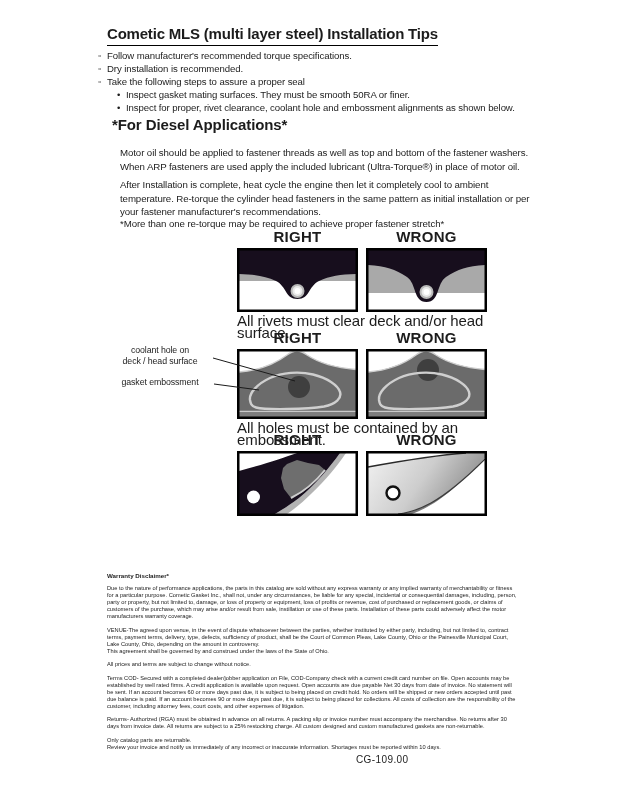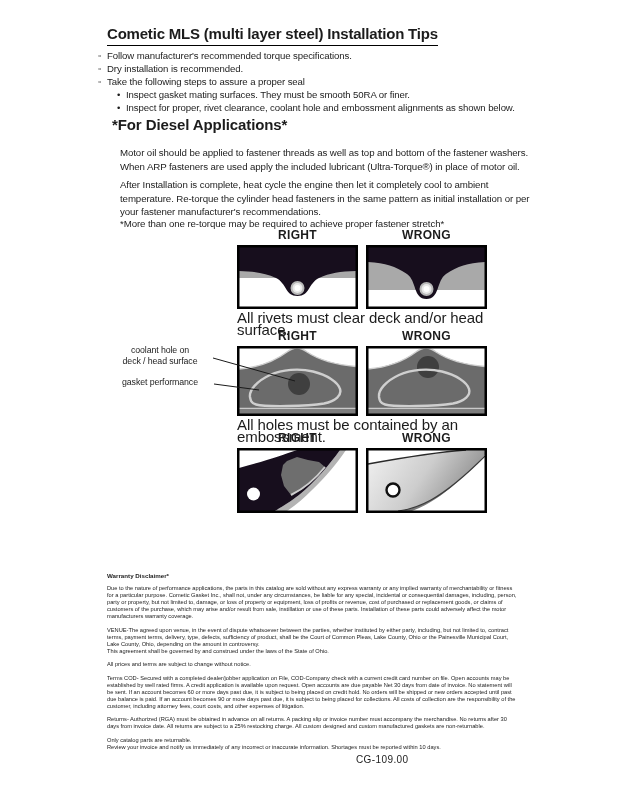--- a/index.html
+++ b/index.html
@@ -17,21 +17,21 @@
   .diesel{position:absolute;left:112px;top:116px;margin:0;font-size:15px;font-weight:bold;letter-spacing:-0.1px;}
   .para{position:absolute;left:108px;margin:12px;width:414px;font-size:9.7px;line-height:13.5px;letter-spacing:-0.1px;}
   .p1{top:134px;}
   .p2{top:166px;}
   .note{top:205px;}
 
   .dg{position:absolute;left:237px;width:250px;}
   #pair1{top:228px;}
   #pair2{top:329px;}
   #pair3{top:431px;}
-  .dg-labels{display:flex;gap:8px;font-weight:bold;font-size:12px;letter-spacing:0.3px;margin-bottom:3px;}
+  .dg-labels{display:flex;gap:8px;font-weight:bold;font-size:15px;letter-spacing:0.3px;margin-bottom:3px;}
   .dg-labels span{width:121px;text-align:center;}
   .dg-boxes{display:flex;gap:8px;}
   .dg-boxes svg{display:block;}
   .dg-caption{font-size:15px;line-height:12px;margin-top:3px;white-space:pre-line;letter-spacing:-0.1px;}
 
   .callout{position:absolute;left:108px;width:104px;text-align:center;font-size:8.8px;
            line-height:10.5px;white-space:pre-line;letter-spacing:-0.1px;}
   #callout-coolant{top:345px;}
   #callout-embossment{top:377px;}
   #leader-svg{position:absolute;left:210px;top:350px;pointer-events:none;z-index:5;}
@@ -102,21 +102,21 @@
         <circle cx="60.5" cy="44" r="5" fill="#e8e8e8"></circle>
         <circle cx="60.5" cy="44" r="3" fill="#ffffff"></circle>
         <rect x="1.25" y="1.25" width="118.5" height="61.5" fill="none" stroke="#000" stroke-width="2.5"></rect>
       </svg>
     </div>
     <div class="dg-caption">All rivets must clear deck and/or head surface.</div>
   </div>
 
   <div class="callout" id="callout-coolant">coolant hole on
 deck / head surface</div>
-  <div class="callout" id="callout-embossment">gasket performance</div>
+  <div class="callout" id="callout-embossment">gasket embossment</div>
   <svg id="leader-svg" width="95" height="48" viewBox="0 0 95 48">
     <line x1="3" y1="8" x2="85" y2="31" stroke="#1a1a1a" stroke-width="1"></line>
     <line x1="4" y1="34" x2="49" y2="40" stroke="#1a1a1a" stroke-width="1"></line>
   </svg>
 
   <div class="dg" id="pair2">
     <div class="dg-labels">
       <span>RIGHT</span>
       <span>WRONG</span>
     </div>

